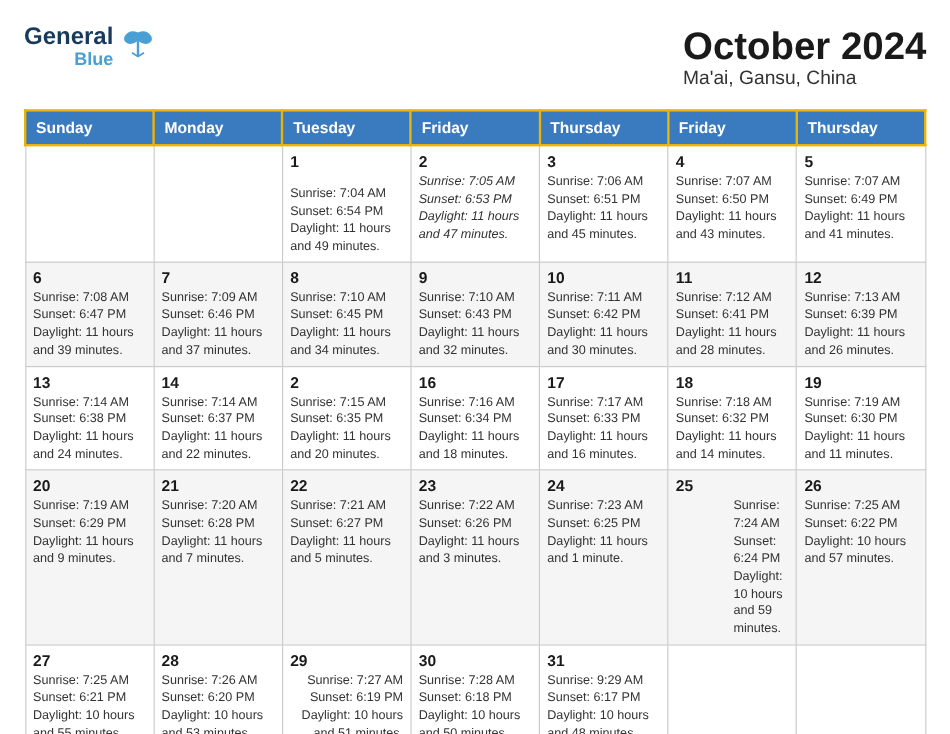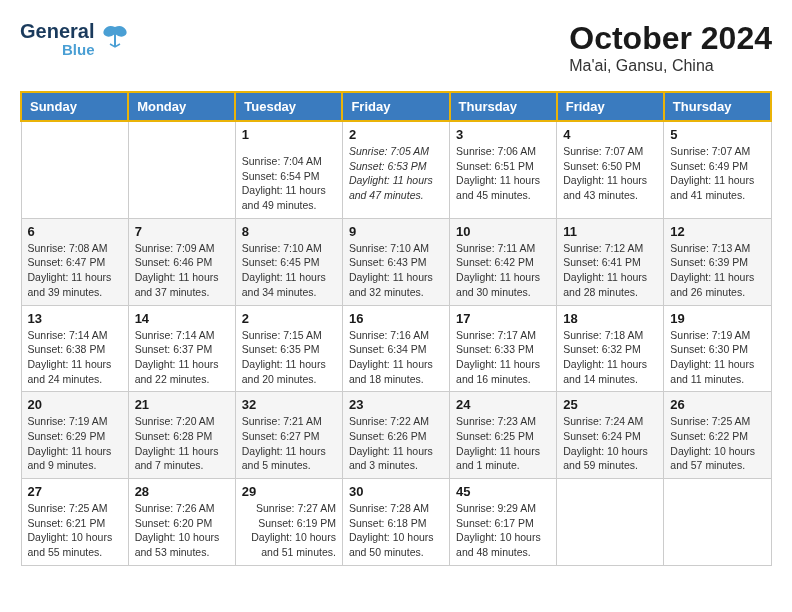--- a/index.html
+++ b/index.html
@@ -243,40 +243,40 @@
 Sunset: 6:29 PM
 Daylight: 11 hours and 9 minutes.</div>
         </td>
         <td>
           <div class="day-number">21</div>
           <div class="day-info" style="white-space: pre-line;">Sunrise: 7:20 AM
 Sunset: 6:28 PM
 Daylight: 11 hours and 7 minutes.</div>
         </td>
         <td>
-          <div class="day-number">32</div>
+          <div class="day-number">22</div>
           <div class="day-info" style="white-space: pre-line;">Sunrise: 7:21 AM
 Sunset: 6:27 PM
 Daylight: 11 hours and 5 minutes.</div>
         </td>
         <td>
           <div class="day-number">23</div>
           <div class="day-info" style="white-space: pre-line;">Sunrise: 7:22 AM
 Sunset: 6:26 PM
 Daylight: 11 hours and 3 minutes.</div>
         </td>
         <td>
           <div class="day-number">24</div>
           <div class="day-info" style="white-space: pre-line;">Sunrise: 7:23 AM
 Sunset: 6:25 PM
 Daylight: 11 hours and 1 minute.</div>
         </td>
         <td>
           <div class="day-number">25</div>
-          <div class="day-info" style="white-space: pre-line;">Sunrise: 7:24 AM
+          <div class="day-info" style="white-space: pre-line; margin-left: 48px;">Sunrise: 7:24 AM
 Sunset: 6:24 PM
 Daylight: 10 hours and 59 minutes.</div>
         </td>
         <td>
           <div class="day-number">26</div>
           <div class="day-info" style="white-space: pre-line;">Sunrise: 7:25 AM
 Sunset: 6:22 PM
 Daylight: 10 hours and 57 minutes.</div>
         </td>
       </tr>
@@ -299,21 +299,21 @@
 Sunset: 6:19 PM
 Daylight: 10 hours and 51 minutes.</div>
         </td>
         <td>
           <div class="day-number">30</div>
           <div class="day-info" style="white-space: pre-line;">Sunrise: 7:28 AM
 Sunset: 6:18 PM
 Daylight: 10 hours and 50 minutes.</div>
         </td>
         <td>
-          <div class="day-number">45</div>
+          <div class="day-number">31</div>
           <div class="day-info" style="white-space: pre-line;">Sunrise: 9:29 AM
 Sunset: 6:17 PM
 Daylight: 10 hours and 48 minutes.</div>
         </td>
         <td class="empty-cell"></td>
         <td class="empty-cell"></td>
       </tr>
     </tbody>
 </table>
 

